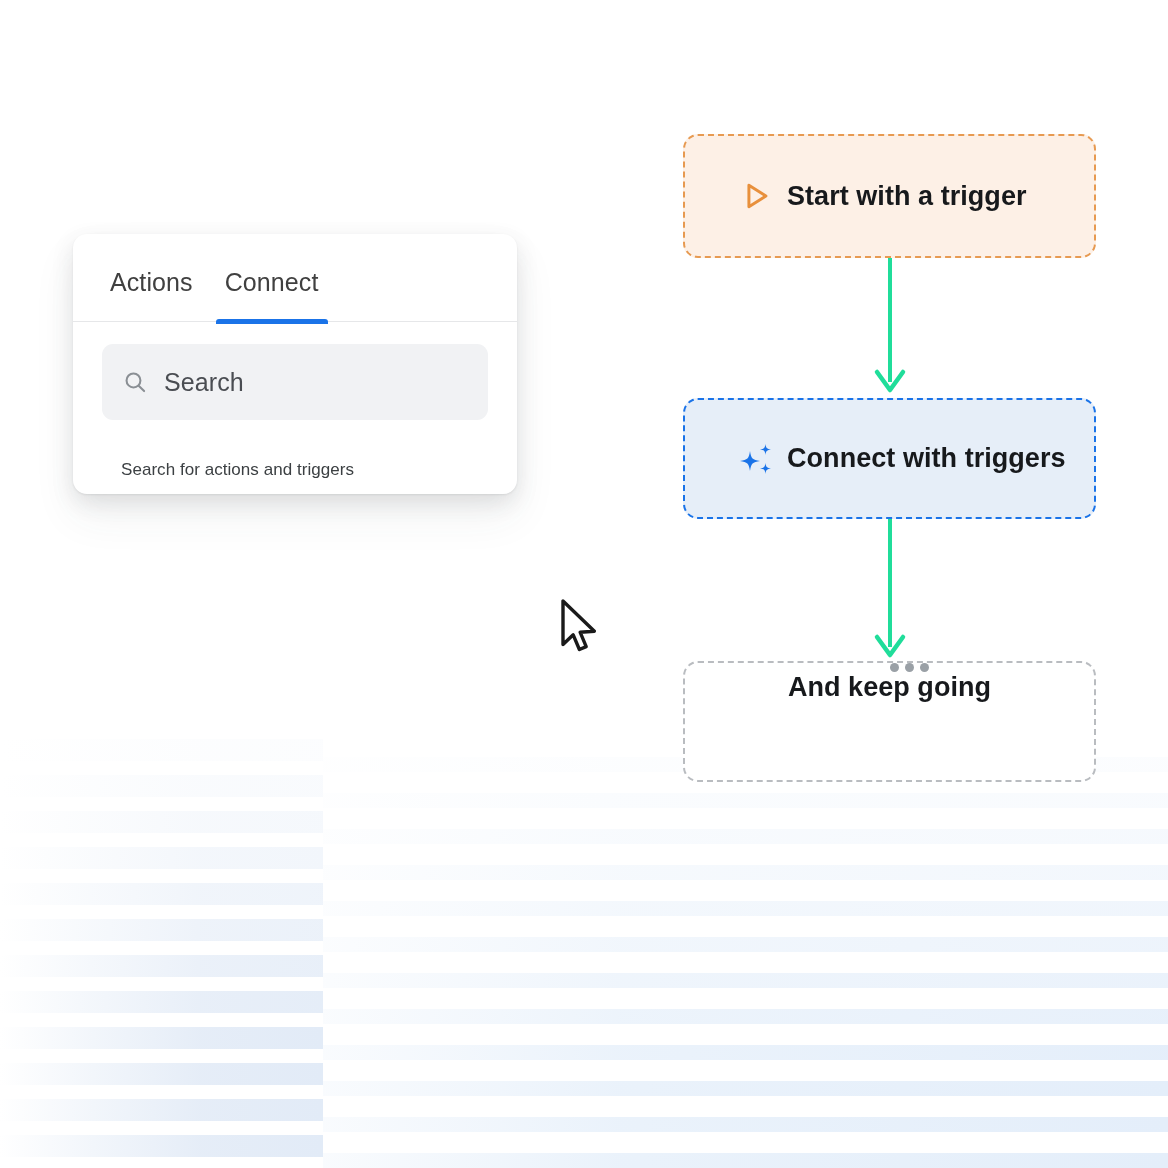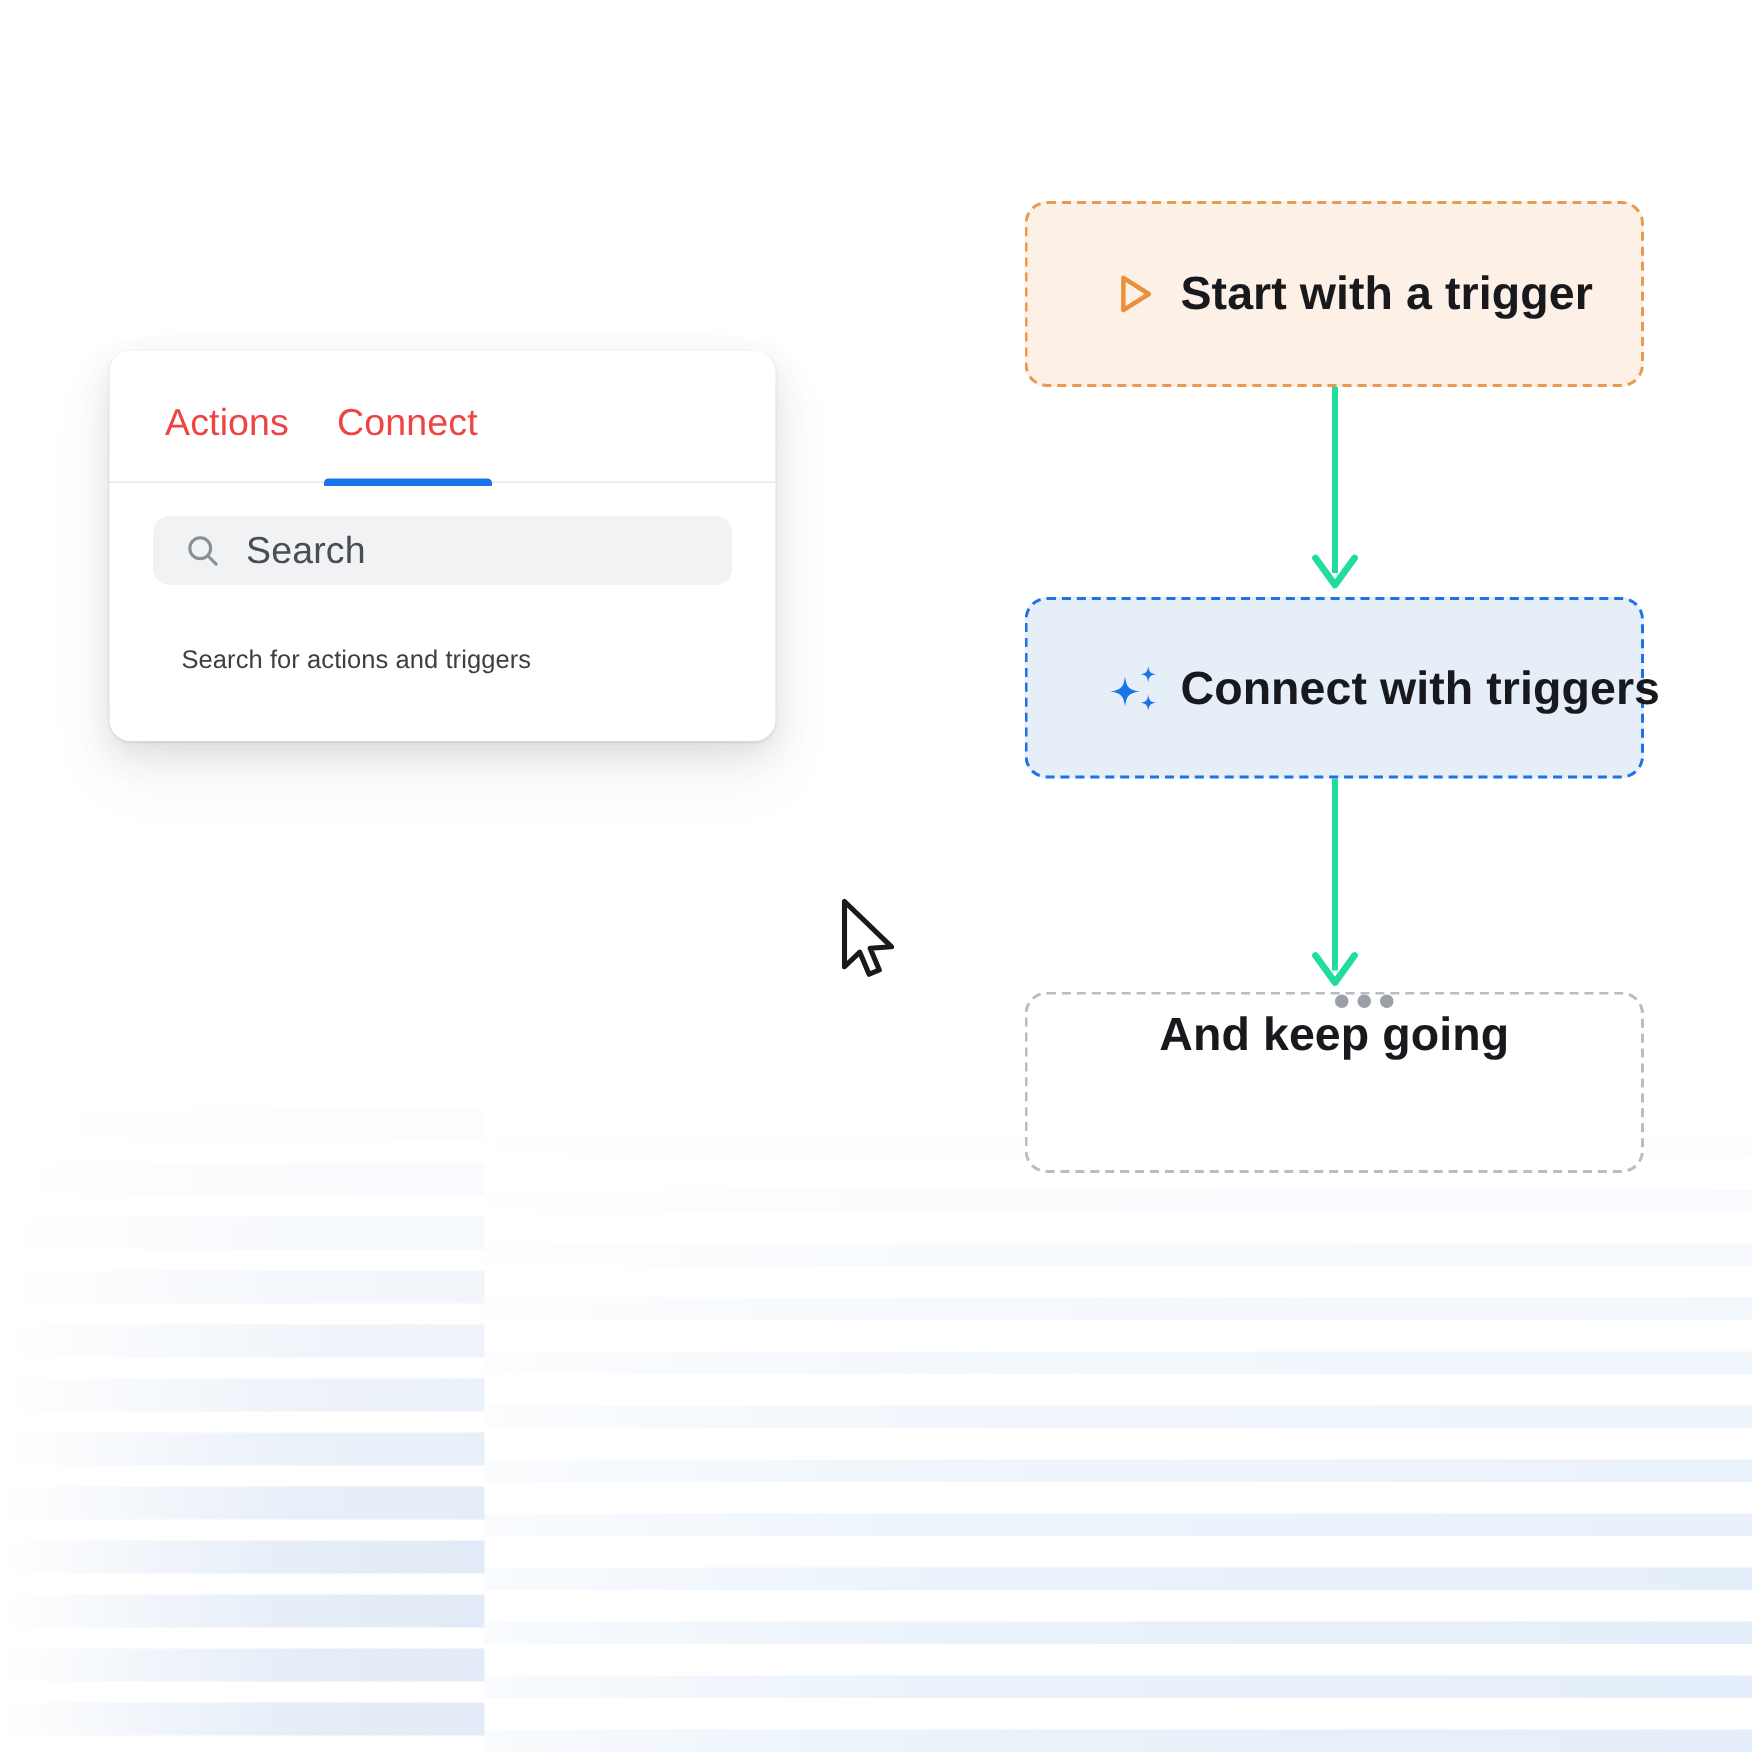--- a/index.html
+++ b/index.html
@@ -72,21 +72,21 @@
     position: relative;
     height: 88px;
     border-bottom: 1px solid #e6e7e9;
     display: flex;
     align-items: flex-end;
     padding-left: 37px;
   }
   .tab {
     position: relative;
     font-size: 25px;
-    color: #ef4444;
+    color: #404040;
     letter-spacing: 0.1px;
     padding-bottom: 24px;
     margin-right: 32px;
     cursor: pointer;
     white-space: nowrap;
   }
   .tab.active::after {
     content: "";
     position: absolute;
     left: -9px;
@@ -96,21 +96,21 @@
     border-radius: 3px 3px 0 0;
     background: #1a73e8;
   }
 
   #search-row {
     padding: 22px 29px 0 29px;
   }
   #search-box {
     display: flex;
     align-items: center;
-    height: 46px;
+    height: 76px;
     background: #f1f2f4;
     border-radius: 11px;
     padding: 0 20px;
     cursor: text;
   }
   #search-box svg { display: block; flex: 0 0 auto; }
   #search-text {
     margin-left: 16px;
     font-size: 25px;
     color: #4a4d52;
@@ -136,21 +136,21 @@
   }
   .node .icon {
     width: 62px;
     margin-left: 40px;
     display: flex;
     align-items: center;
     justify-content: center;
     flex: 0 0 auto;
   }
   .node .label {
-    font-size: 31px;
+    font-size: 27px;
     font-weight: bold;
     color: #17191c;
     letter-spacing: 0.05px;
     white-space: nowrap;
   }
 
   #node-trigger {
     top: 134px;
     height: 124px;
     background: #fdf0e6;

